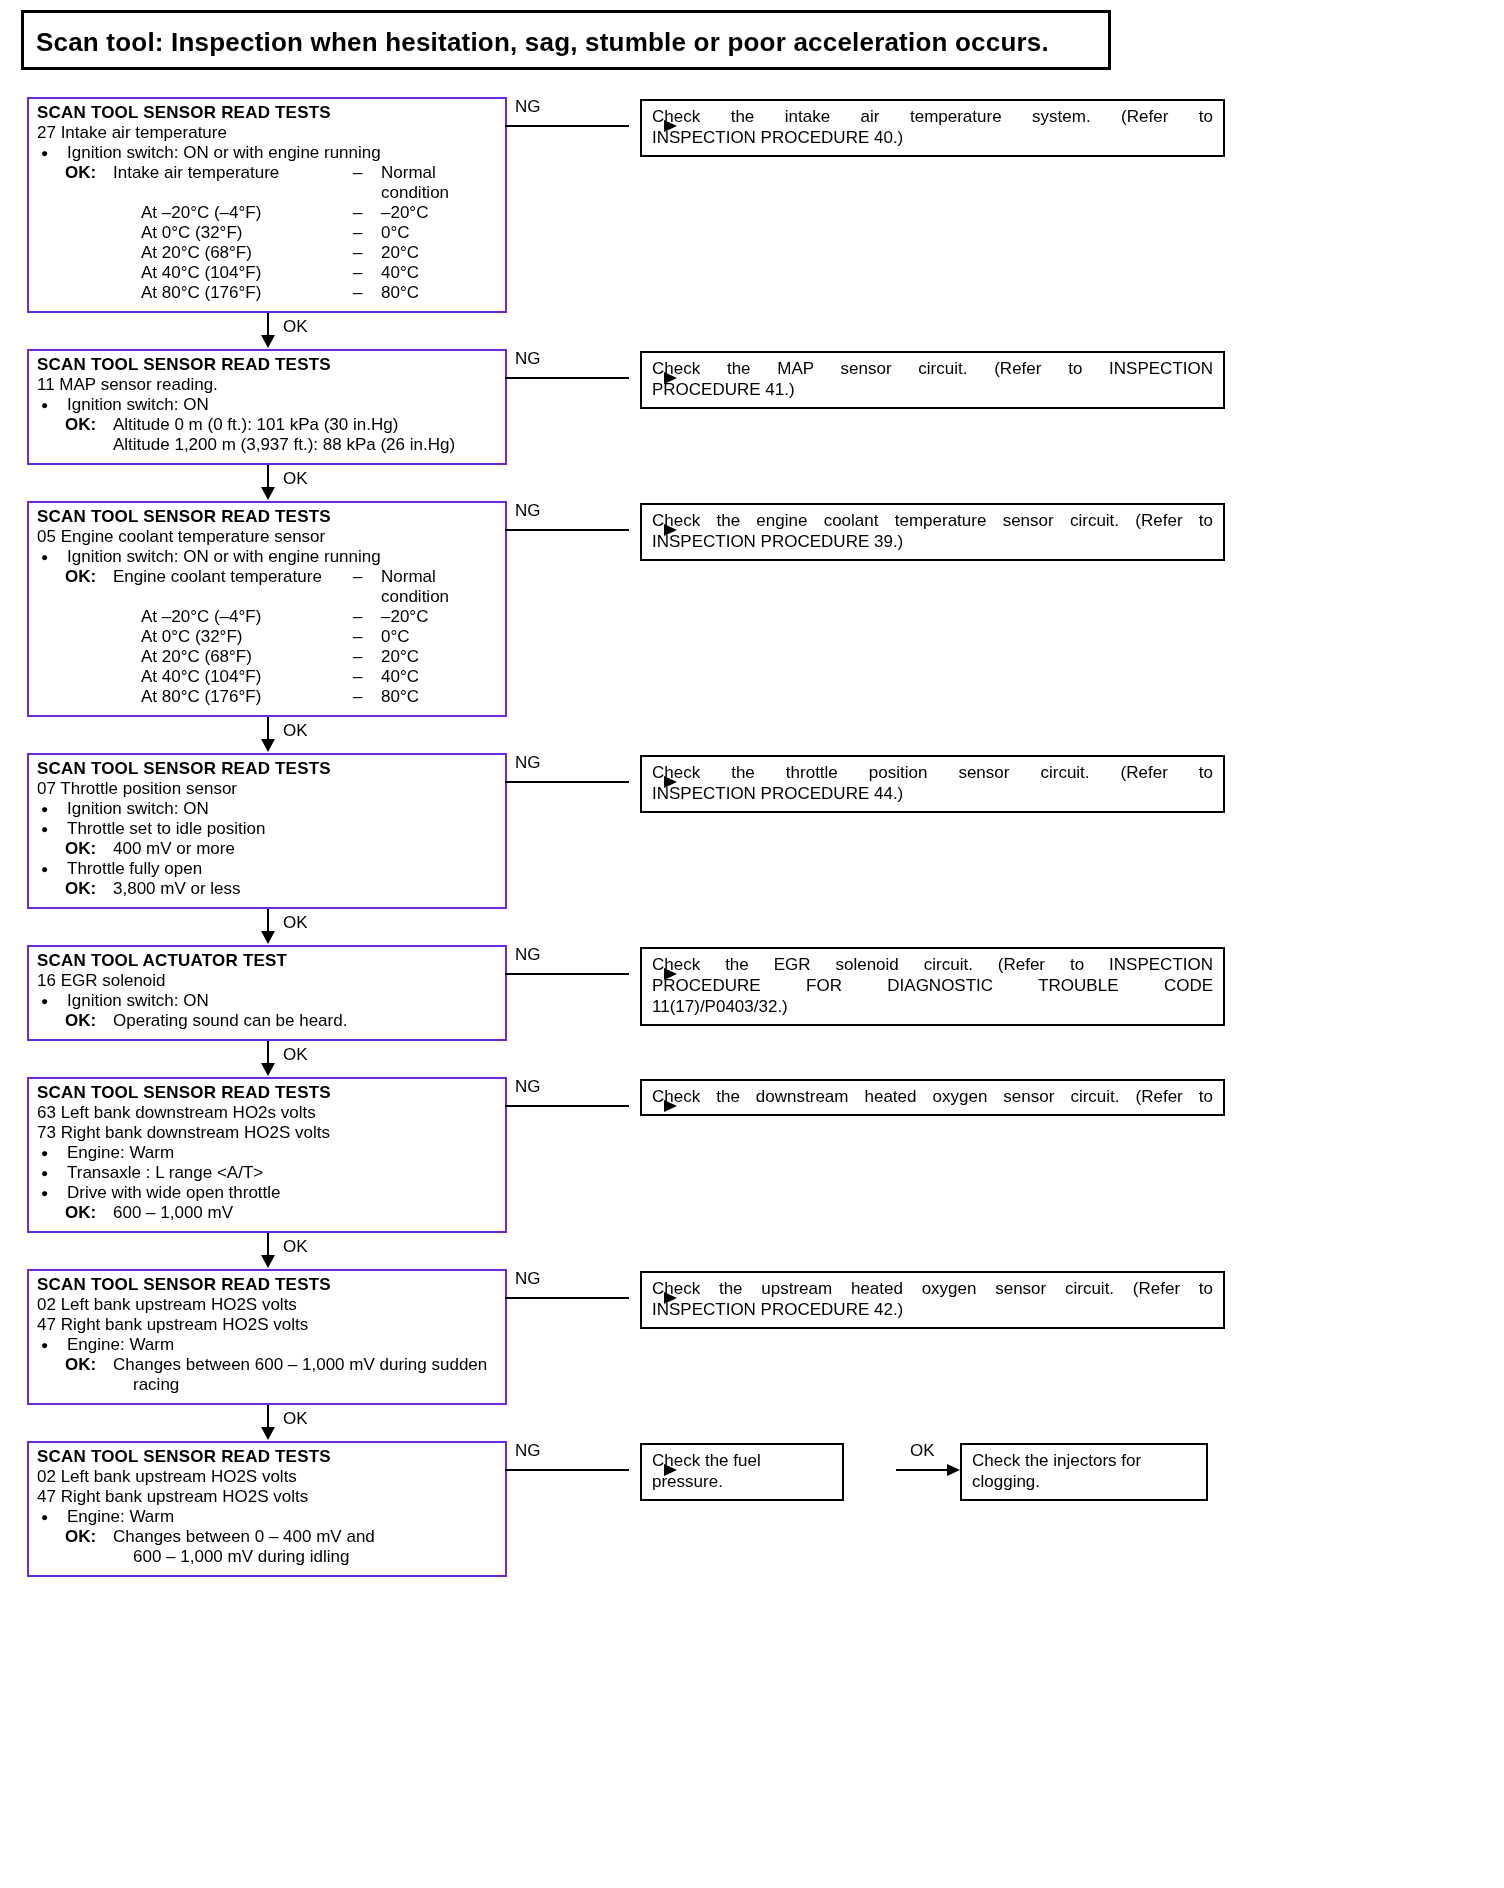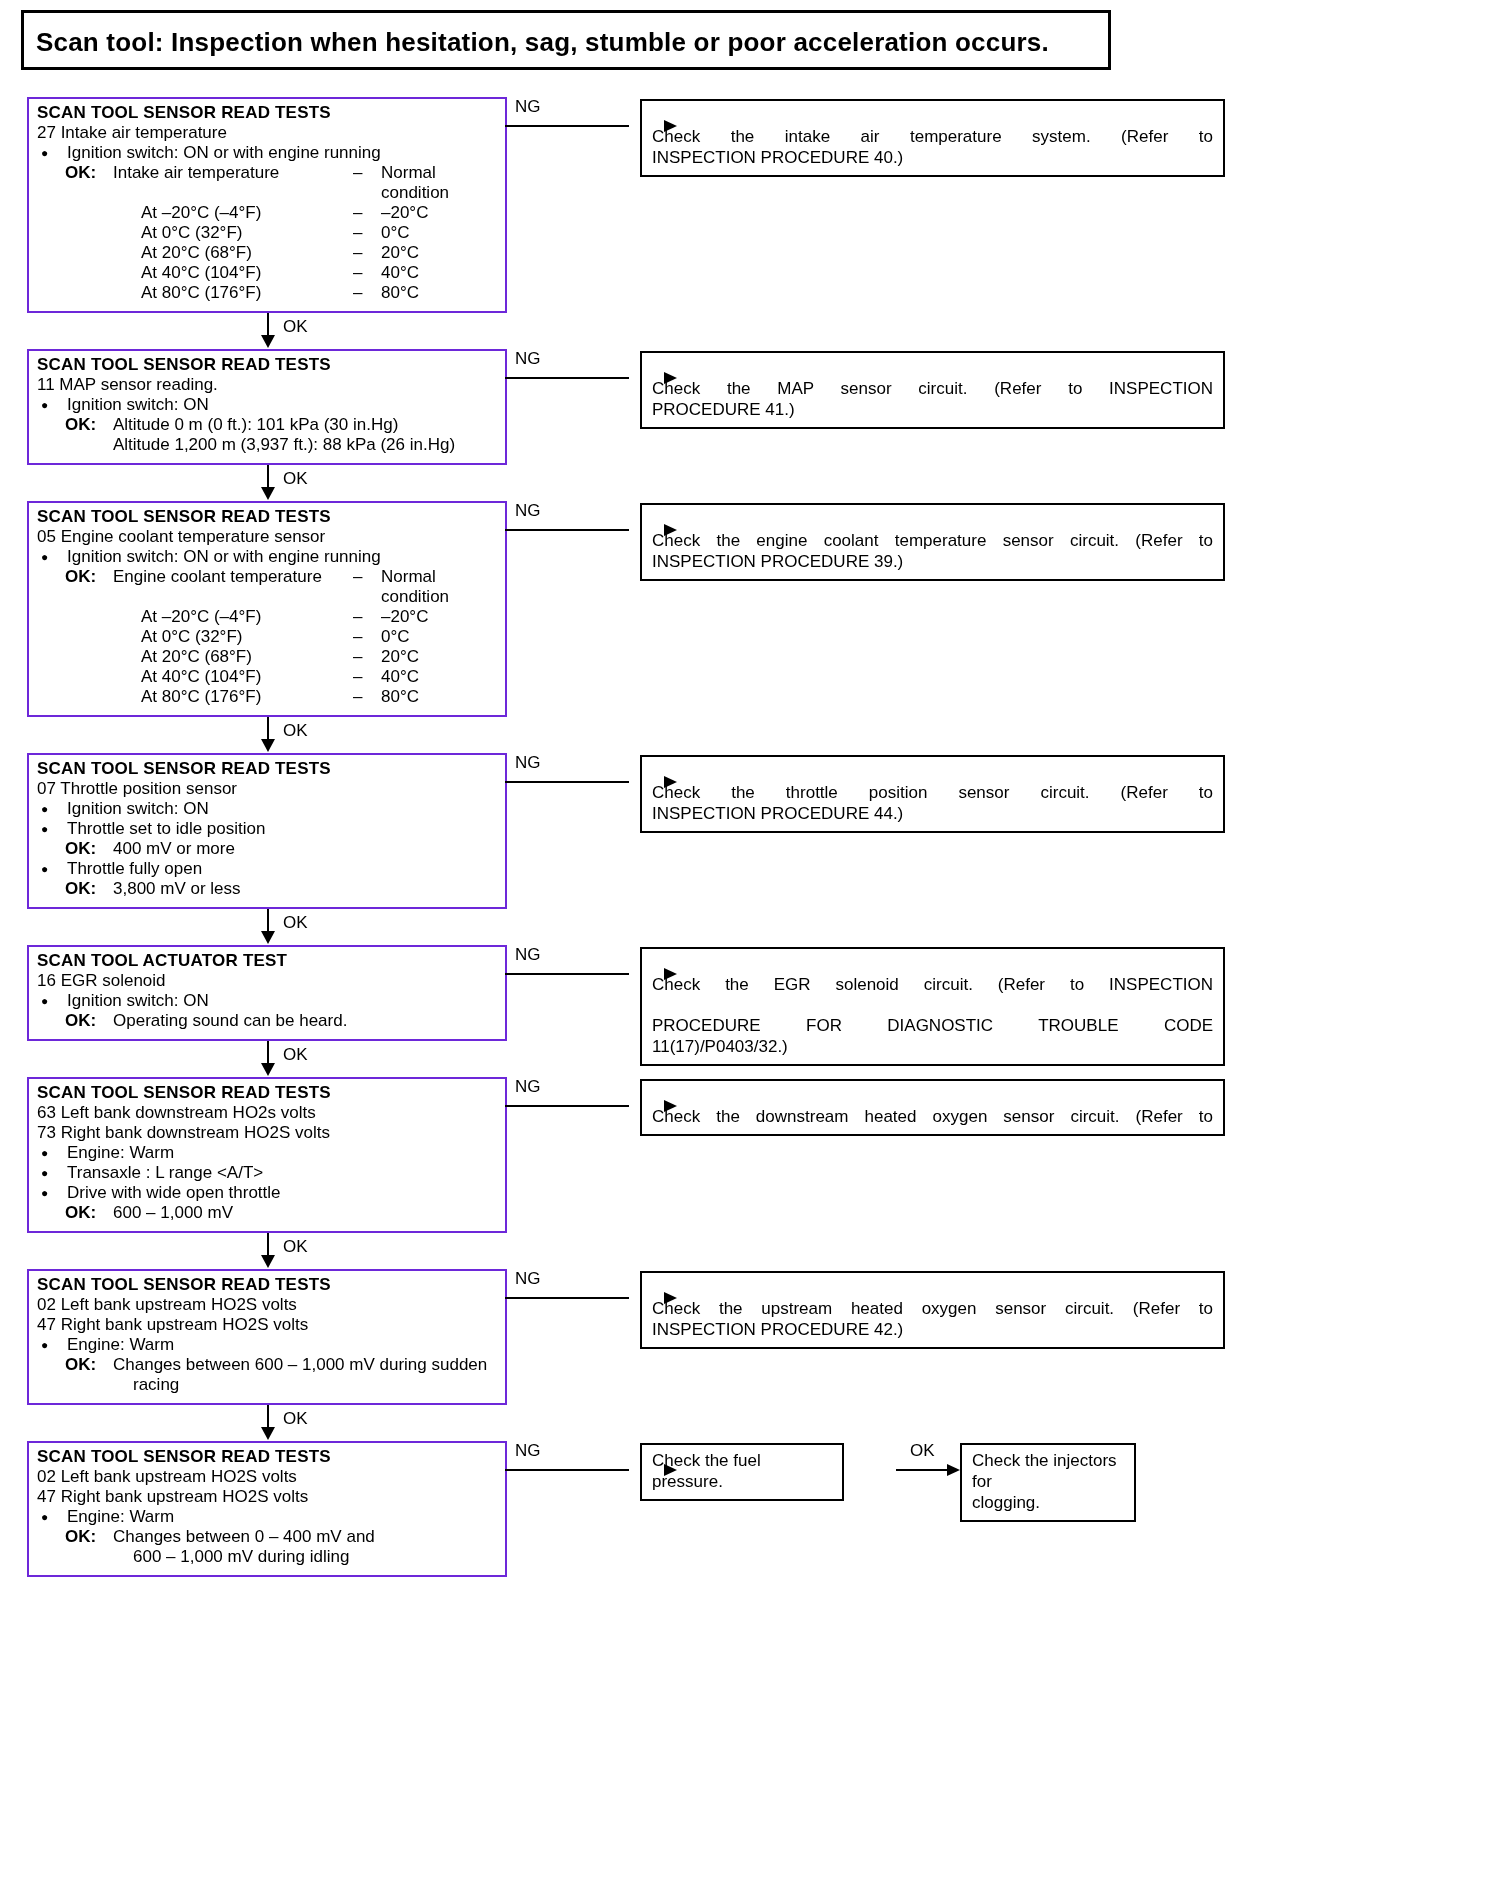--- a/index.html
+++ b/index.html
@@ -26,24 +26,24 @@
   .pair-left{flex:none;width:212px;}
   .ok-pair-right{width:104px;}
   .ng-connector{position:absolute;left:478px;top:0;width:152px;height:42px;padding-left:20px;}
   .ng-label{position:absolute;left:10px;top:0;}
   .hline{position:absolute;left:0;top:28px;width:124px;border-top:2px solid #000;}
   .arr-right{position:absolute;right:0;top:23px;width:0;height:0;
         border-left:13px solid #000;border-top:6px solid transparent;border-bottom:6px solid transparent;}
   .rightbox{position:absolute;left:613px;top:2px;width:585px;box-sizing:border-box;
         border:2px solid #000;padding:5px 10px 7px;line-height:21px;}
   .rightbox.small{width:204px;}
-  .result2{position:absolute;left:933px;top:2px;width:176px;box-sizing:border-box;
+  .result2{position:absolute;left:933px;top:2px;width:248px;box-sizing:border-box;
         border:2px solid #000;padding:5px 10px 7px;line-height:21px;}
   .rline{display:block;}
-  .jst{text-align:justify;text-align-last:justify;margin-top:20px;}
+  .jst{text-align:justify;text-align-last:justify;}
   .ok-connector{position:relative;height:36px;width:480px;}
   .vline{position:absolute;left:240px;top:0;height:23px;border-left:2px solid #000;}
   .arr-down{position:absolute;left:234px;top:22px;width:0;height:0;
         border-top:13px solid #000;border-left:7px solid transparent;border-right:7px solid transparent;}
   .ok-conn-label{position:absolute;left:256px;top:4px;}
   .ok-h-connector{position:absolute;left:869px;top:0;width:64px;height:42px;}
   .ok-h-connector .hline{width:53px;}
   .okh-label{position:absolute;left:14px;top:0;}
 </style>
 </head>

